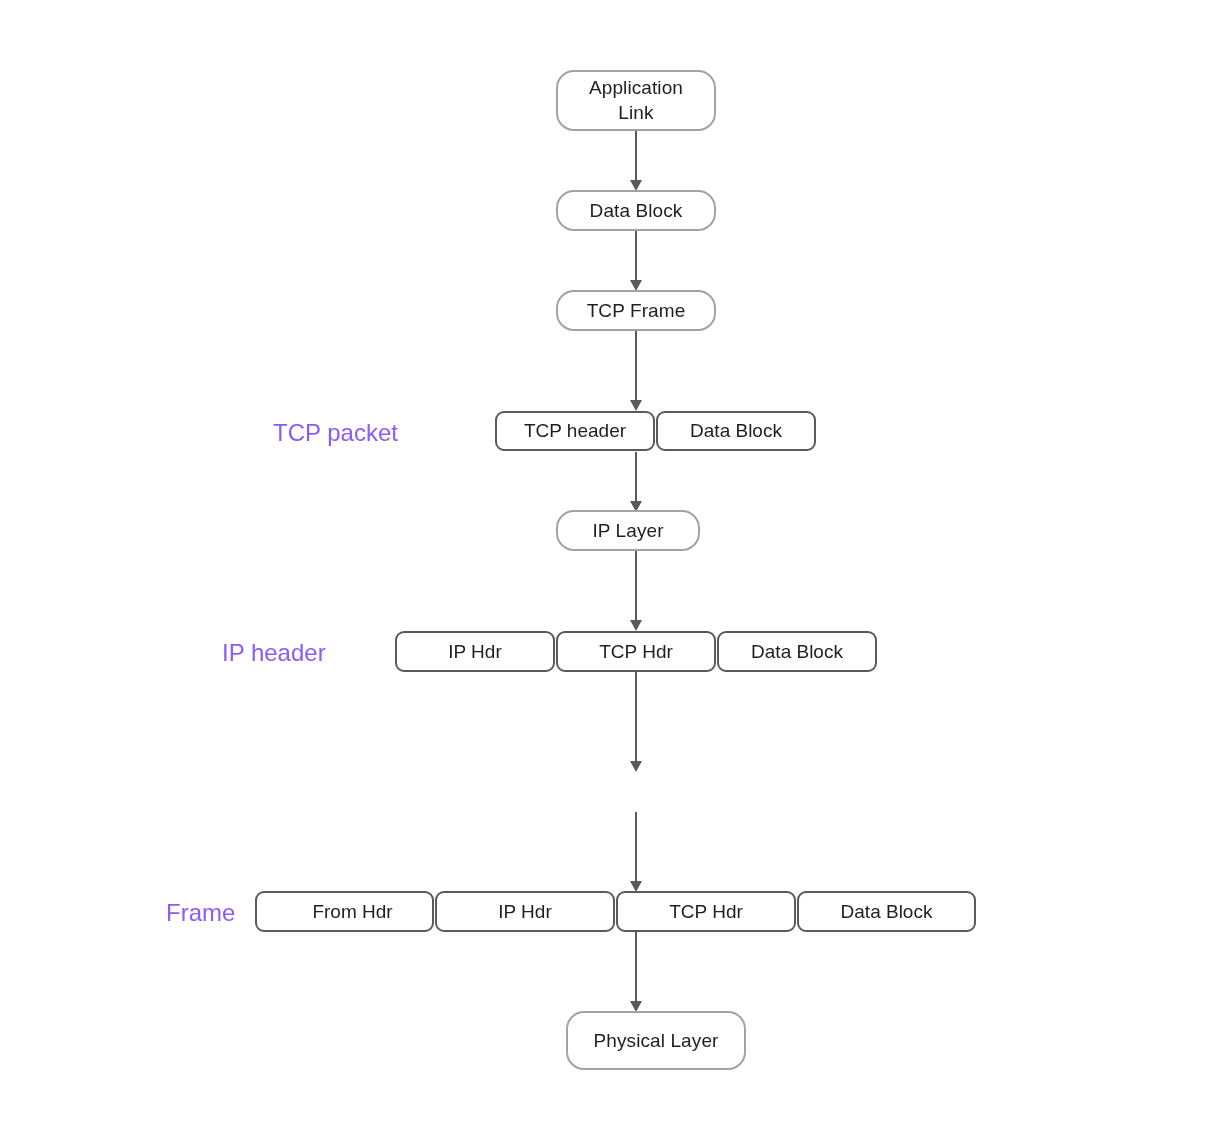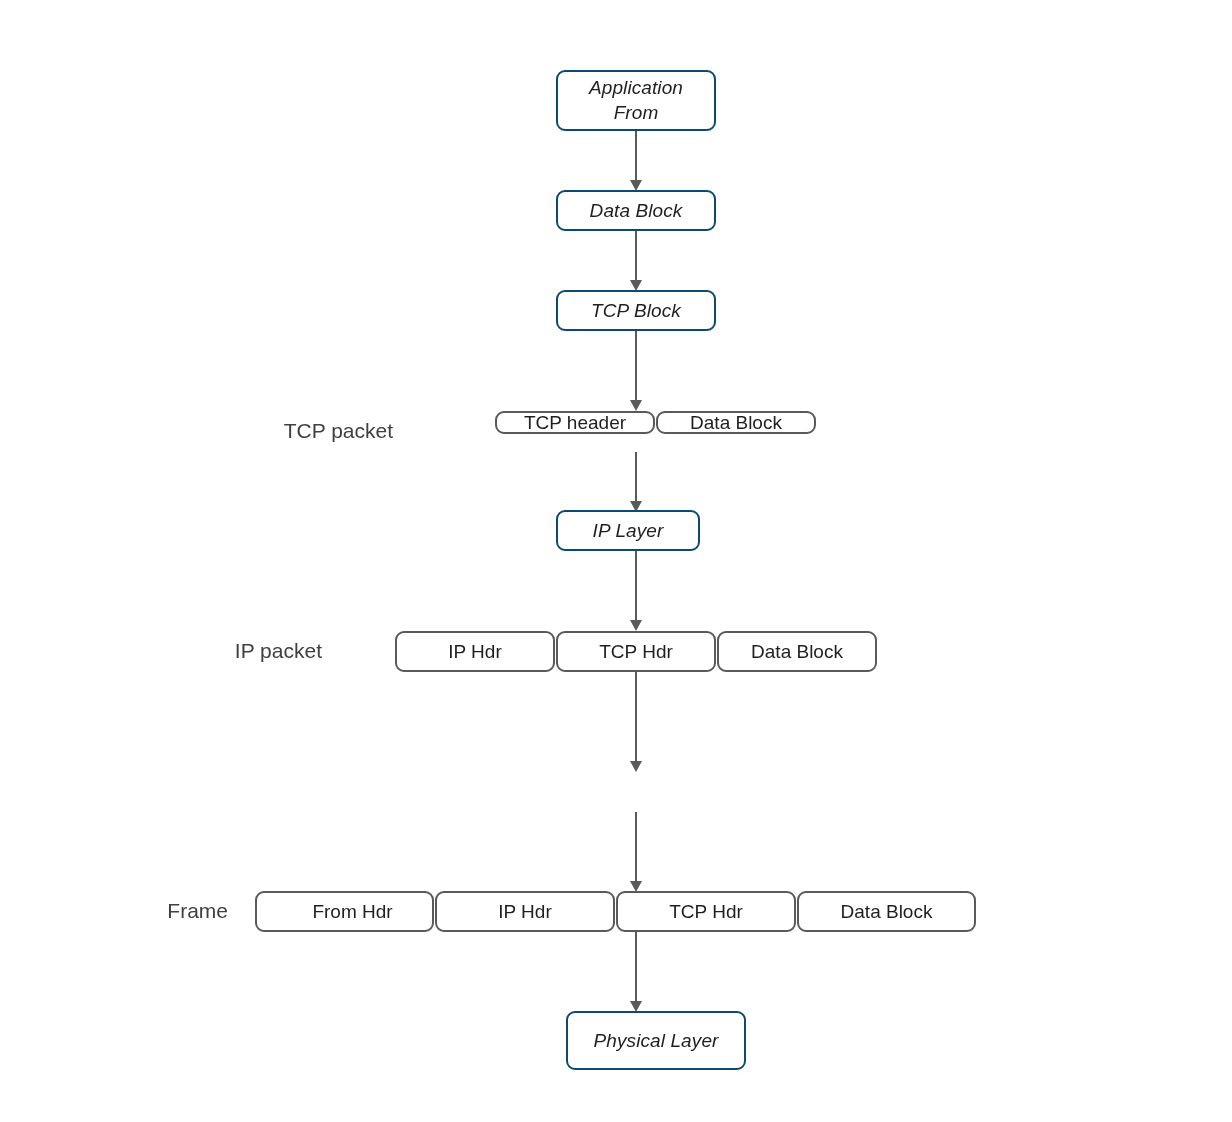--- a/index.html
+++ b/index.html
@@ -16,32 +16,31 @@
     width: 1232px;
     height: 1122px;
     background: #ffffff;
     overflow: hidden;
   }
 
   
   .node {
     position: absolute;
     background: #ffffff;
-    border: 2px solid #0c4a6e;
-    border-radius: 9px;
+    border: 2px solid #a3a3a3;
+    border-radius: 18px;
     display: flex;
     align-items: center;
     justify-content: center;
     text-align: center;
     color: #1f1f1f;
     font-size: 19px;
     line-height: 1.25;
     letter-spacing: .1px;
     z-index: 3;
-    font-style: italic;
   }
 
   .node.tall { line-height: 1.3; }
 
   
   .seg-row {
     position: absolute;
     display: flex;
     z-index: 3;
   }
@@ -56,22 +55,22 @@
     color: #1f1f1f;
     font-size: 19px;
     height: 100%;
     margin-right: 1px;
   }
   .seg:last-child { margin-right: 0; }
 
   
   .side-label {
     position: absolute;
-    color: #404040;
-    font-size: 21px;
+    color: #8b5cf6;
+    font-size: 24px;
     white-space: nowrap;
     text-align: right;
     z-index: 2;
   }
 
   
   .arrow {
     position: absolute;
     z-index: 1;
   }
@@ -132,47 +131,47 @@
     <div class="head" style="top:69px;"></div>
   </div>
 
   <div class="arrow" style="left:635px; top:932px; height:80px;">
     <div class="shaft" style="height:69px;"></div>
     <div class="head" style="top:69px;"></div>
   </div>
 
   <div class="node tall" style="left:556px; top:70px; width:160px; height:61px; flex-direction:column;">
     <span>Application</span>
-    <span>From</span>
+    <span>Link</span>
   </div>
 
   <div class="node" style="left:556px; top:190px; width:160px; height:41px;">
     <span>Data Block</span>
   </div>
 
   <div class="node" style="left:556px; top:290px; width:160px; height:41px;">
-    <span>TCP Block</span>
+    <span>TCP Frame</span>
   </div>
 
   <div class="side-label" style="left:273px; top:419px; width:120px;">TCP packet</div>
 
-  <div class="seg-row" style="left:495px; top:411px; width:322px; height:23px;">
+  <div class="seg-row" style="left:495px; top:411px; width:322px; height:40px;">
     <div class="seg" style="width:160px;">
       <span>TCP header</span>
     </div>
     <div class="seg" style="width:160px;">
       <span>Data Block</span>
     </div>
   </div>
 
   <div class="node" style="left:556px; top:510px; width:144px; height:41px;">
     <span>IP Layer</span>
   </div>
 
-  <div class="side-label" style="left:222px; top:639px; width:100px;">IP packet</div>
+  <div class="side-label" style="left:222px; top:639px; width:100px;">IP header</div>
 
   <div class="seg-row" style="left:395px; top:631px; width:482px; height:41px;">
     <div class="seg" style="width:160px;">
       <span>IP Hdr</span>
     </div>
     <div class="seg" style="width:160px;">
       <span>TCP Hdr</span>
     </div>
     <div class="seg" style="width:160px;">
       <span>Data Block</span>

